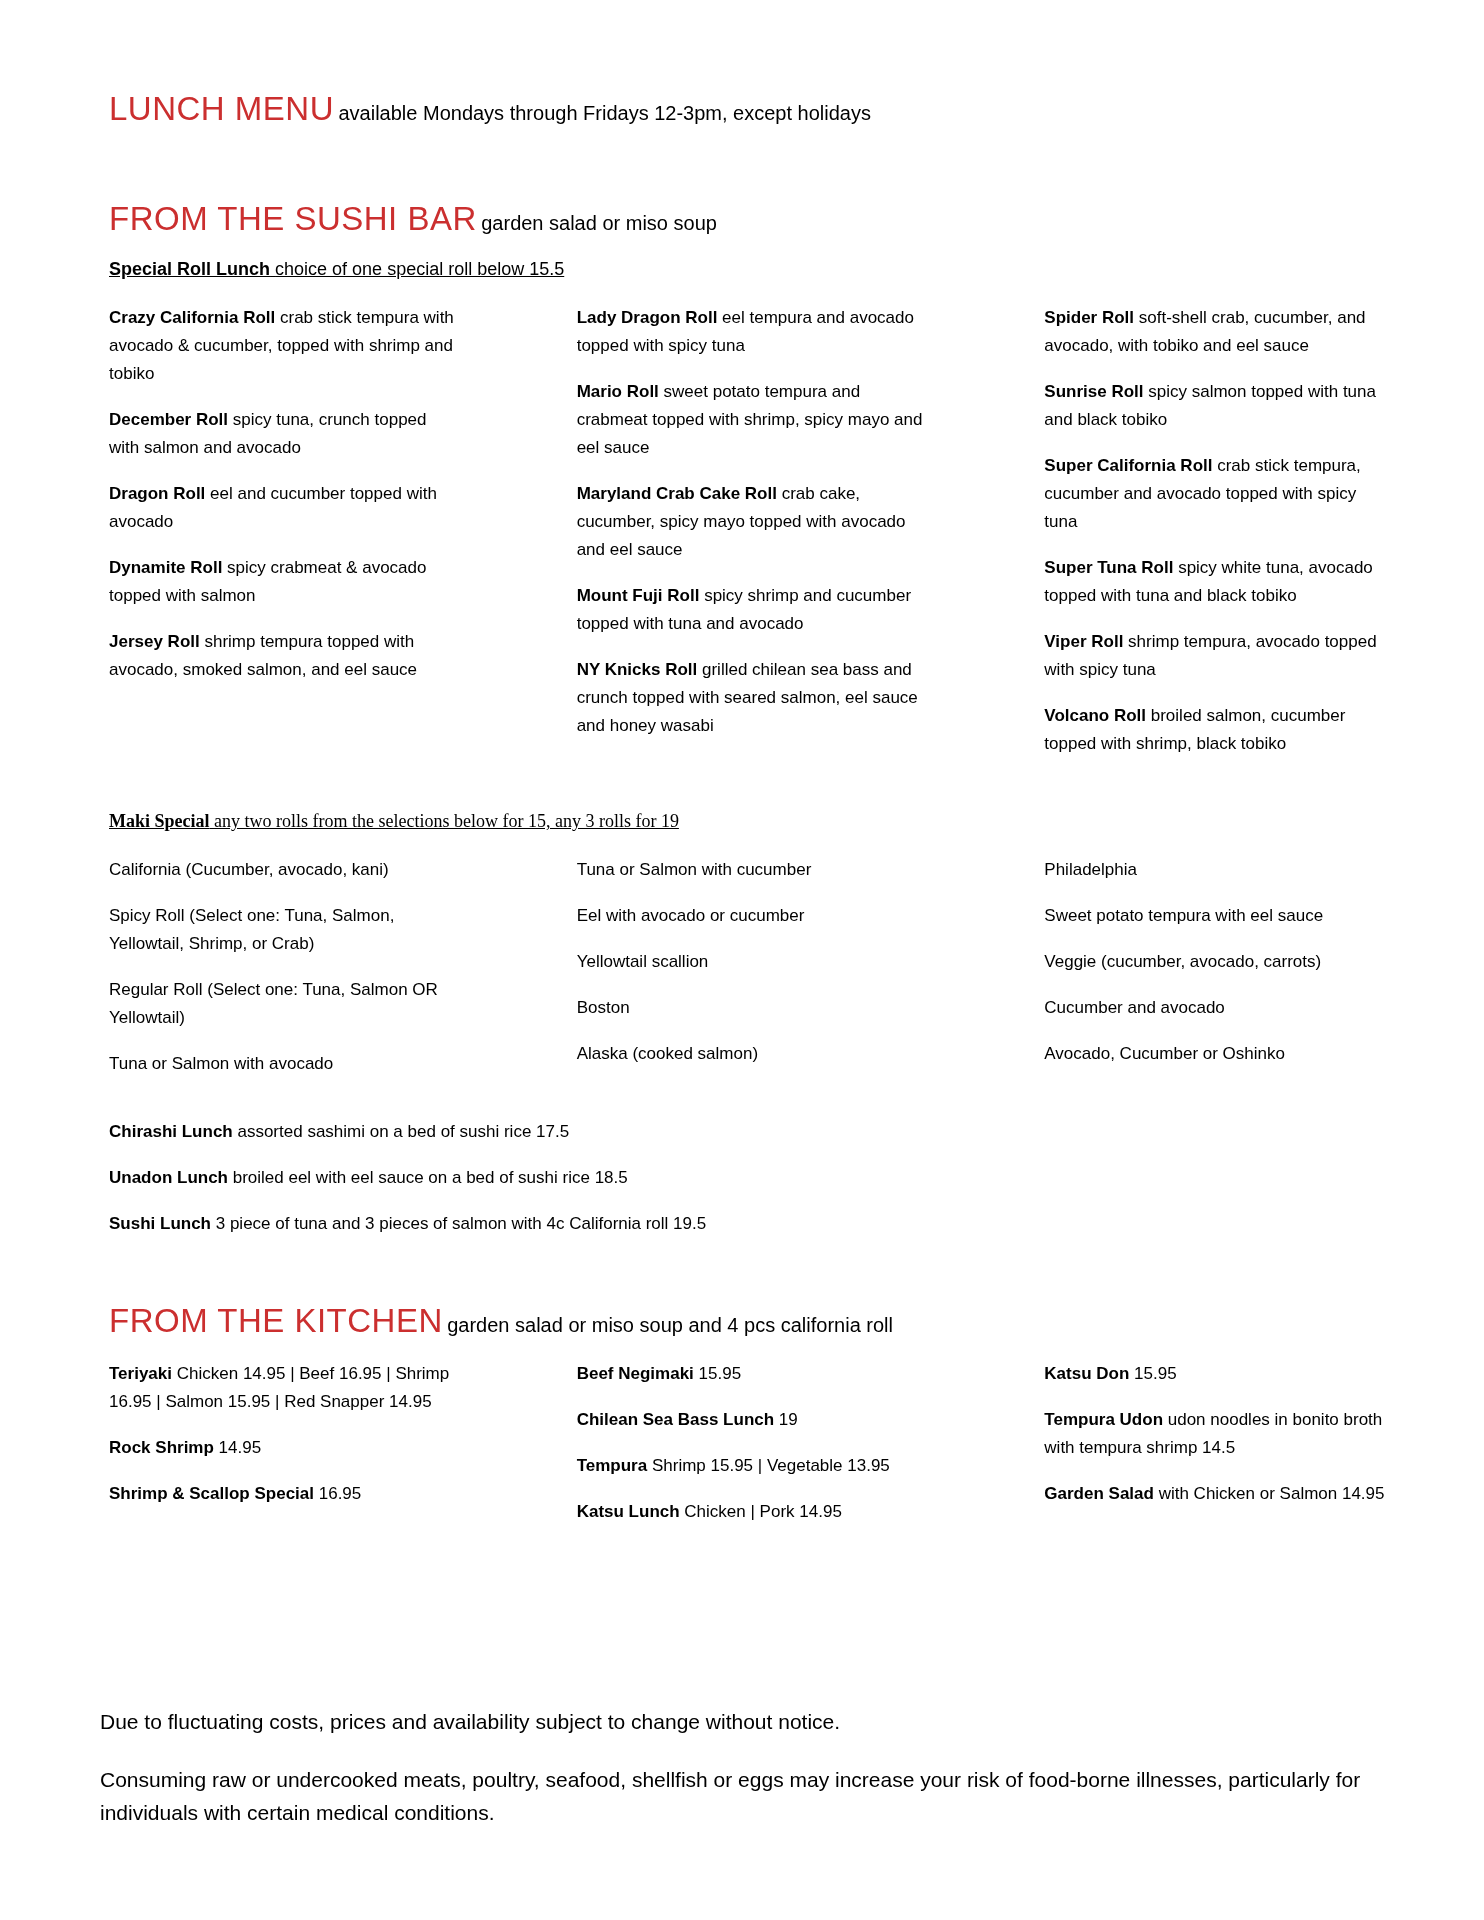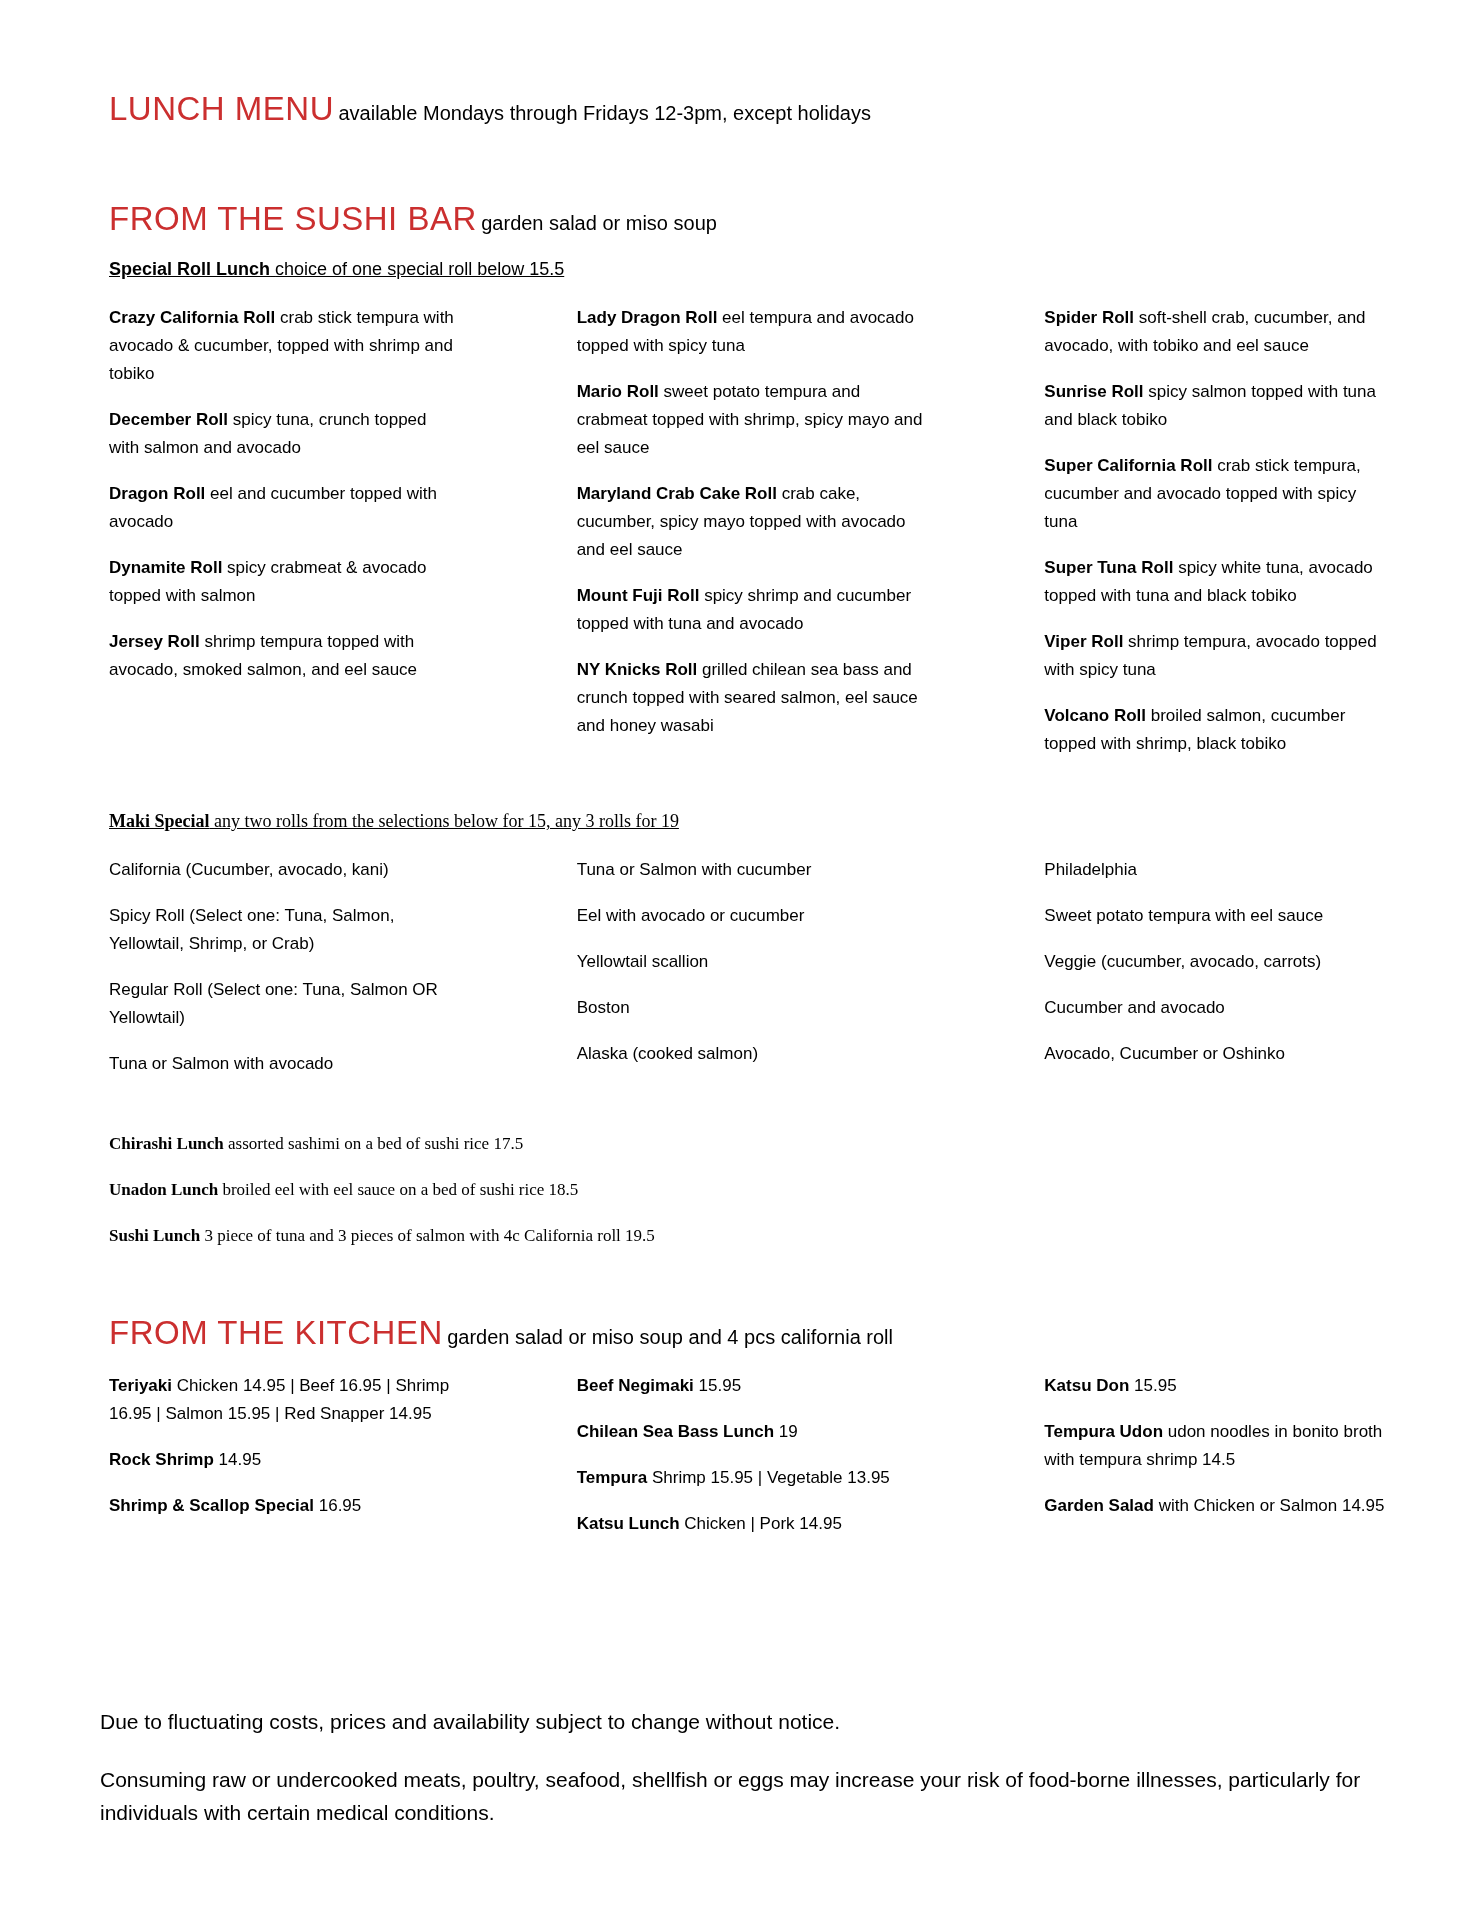--- a/index.html
+++ b/index.html
@@ -44,21 +44,21 @@
     column-gap: 120px;
     align-items: start;
   }
   .item {
     font-size: 17px;
     line-height: 28px;
     margin-bottom: 18px;
   }
   .item:last-child { margin-bottom: 0; }
   .maki-label { margin-top: 52px; font-family: Liberation Serif, serif; }
-  .lunch-list { margin-top: 52px; max-width: 760px; font-family: Liberation Serif, serif; }
+  .lunch-list { margin-top: 40px; max-width: 760px; }
   .kitchen-heading { margin-top: 64px; line-height: 38px; }
   .footer {
     position: absolute;
     top: 1705px;
     left: 100px;
     right: 98px;
   }
   .footer p {
     font-size: 21px;
     line-height: 33px;

